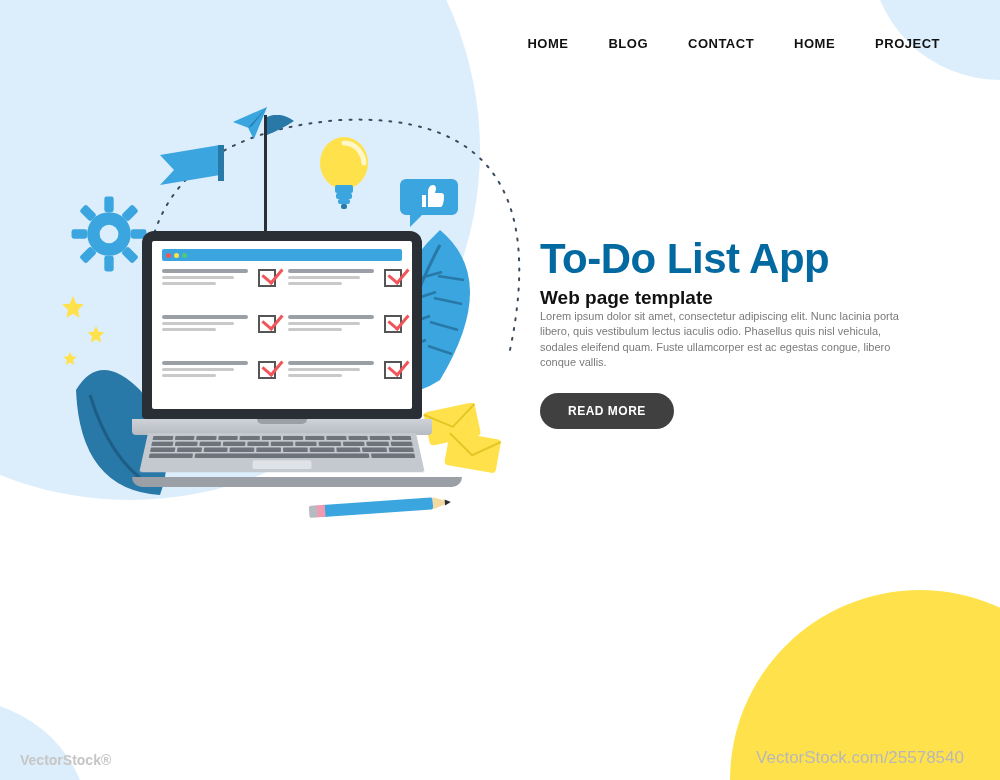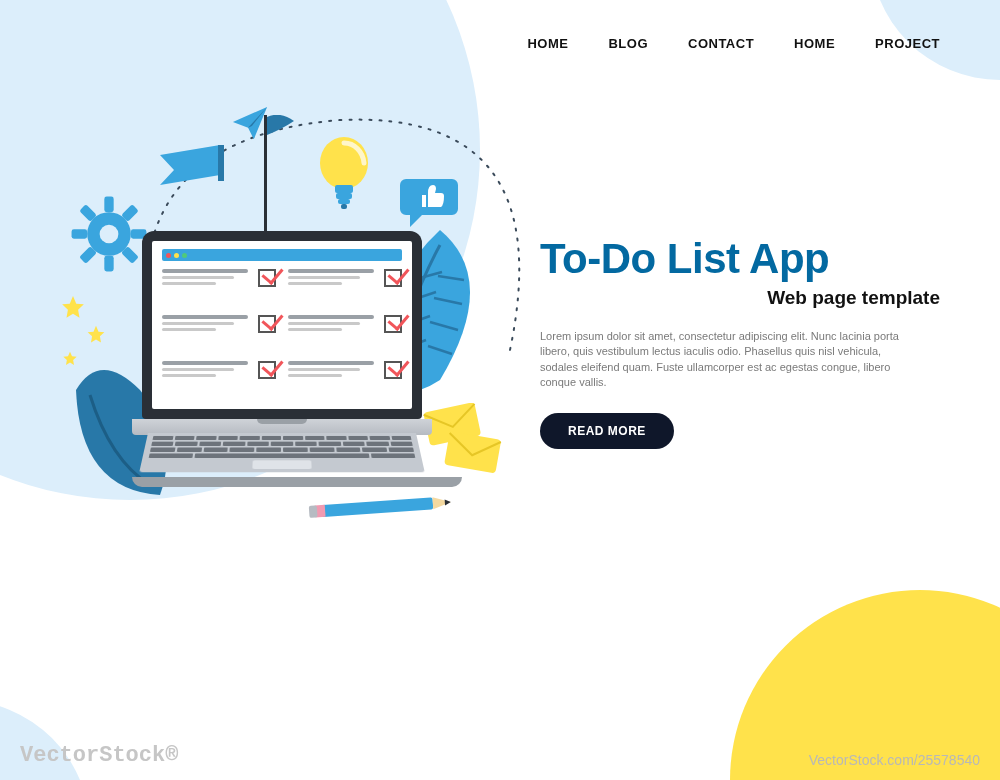--- a/index.html
+++ b/index.html
@@ -73,33 +73,32 @@
     font-size: 42px;
     font-weight: 800;
     color: #0369a1;
     letter-spacing: -.5px;
     margin-bottom: 4px;
   }
   .hero h2 {
     font-size: 19px;
     font-weight: 800;
     color: #111;
-    margin-bottom: 20px;
-    text-align: right;
+    margin-bottom: 0;
   }
   .hero p {
     font-size: 11px;
     line-height: 1.4;
     color: #7a7a7a;
     margin-bottom: 22px;
     max-width: 380px;
   }
   .cta {
     display: inline-block;
-    background: #0f172a;
+    background: #404040;
     color: #fff;
     font-size: 12px;
     font-weight: 700;
     letter-spacing: .5px;
     padding: 11px 28px;
     border-radius: 999px;
     border: none;
     cursor: pointer;
   }
 
@@ -261,30 +260,30 @@
   .lap-foot {
     width: 330px; height: 10px;
     background: #9aa0a6;
     border-radius: 0 0 12px 12px;
     margin: -8px auto 0;
   }
 
   .watermark {
     position: absolute;
     bottom: 12px; left: 20px;
-    font-size: 22px;
+    font-size: 14px;
     font-weight: 600;
     color: #c6c6c6;
-    font-family: Liberation Mono, monospace;
+    font-family: Liberation Sans, sans-serif;
     z-index: 20;
   }
   .imgid {
     position: absolute;
-    bottom: 12px; right: 20px;
-    font-size: 14px;
+    bottom: 12px; right: 36px;
+    font-size: 17px;
     color: #b8b8b8;
     z-index: 20;
   }
 </style>
 </head>
 <body>
 
 <div class="blob-blue"></div>
 <div class="corner-tr"></div>
 <div class="corner-bl"></div>

